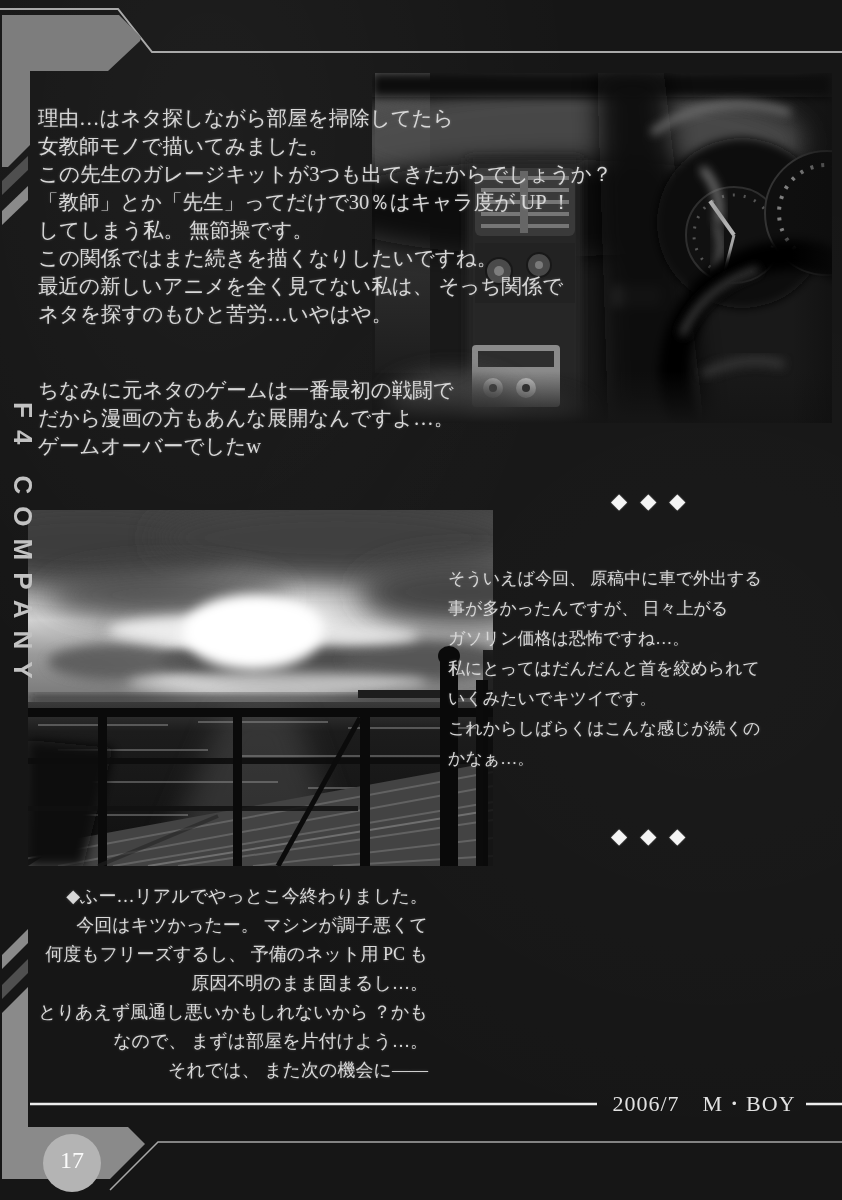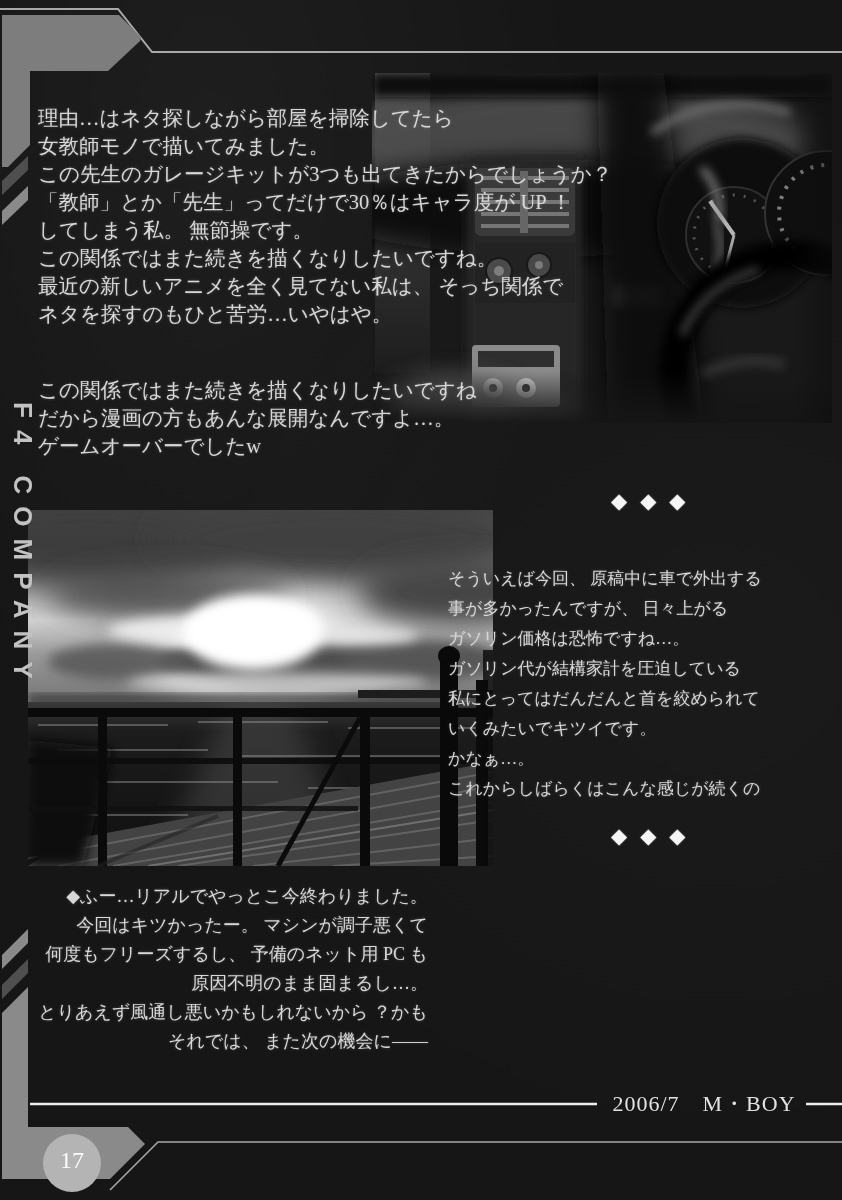--- a/index.html
+++ b/index.html
@@ -250,46 +250,46 @@
     <span class="ln">女教師モノで描いてみました。</span>
     <span class="ln">この先生のガレージキットが3つも出てきたからでしょうか？</span>
     <span class="ln">「教師」とか「先生」ってだけで30％はキャラ度が UP ！</span>
     <span class="ln">してしまう私。 無節操です。</span>
     <span class="ln">この関係ではまた続きを描くなりしたいですね。</span>
     <span class="ln">最近の新しいアニメを全く見てない私は、 そっち関係で</span>
     <span class="ln">ネタを探すのもひと苦労…いやはや。</span>
   </div>
 
   <div class="abs jp p2">
-    <span class="ln">この関係ではまた続きを描くなりしたいですね</span>
+    <span class="ln">ちなみに元ネタのゲームは一番最初の戦闘で</span>
     <span class="ln">だから漫画の方もあんな展開なんですよ…。</span>
     <span class="ln">ゲームオーバーでしたw</span>
   </div>
 
   <div class="abs diamonds d1">◆◆◆</div>
 
   <div class="abs jp p3">
     <span class="ln">そういえば今回、 原稿中に車で外出する</span>
     <span class="ln">事が多かったんですが、 日々上がる</span>
     <span class="ln">ガソリン価格は恐怖ですね…。</span>
-    <span class="ln">ガソリン代が結構家計を圧迫している</span>
     <span class="ln">私にとってはだんだんと首を絞められて</span>
     <span class="ln">いくみたいでキツイです。</span>
+    <span class="ln">これからしばらくはこんな感じが続くの</span>
     <span class="ln">かなぁ…。</span>
-    <span class="ln">これからしばらくはこんな感じが続くの</span>
   </div>
 
   <div class="abs diamonds d2">◆◆◆</div>
 
   <div class="abs jp p4">
     <span class="ln">◆ふー…リアルでやっとこ今終わりました。</span>
     <span class="ln">今回はキツかったー。 マシンが調子悪くて</span>
     <span class="ln">何度もフリーズするし、 予備のネット用 PC も</span>
     <span class="ln">原因不明のまま固まるし…。</span>
     <span class="ln">とりあえず風通し悪いかもしれないから ？かも</span>
+    <span class="ln">なので、 まずは部屋を片付けよう…。</span>
     <span class="ln closing">それでは、 また次の機会に――</span>
   </div>
 
   <div class="abs date-credit">2006/7　M・BOY</div>
 
   <div class="abs page-number">17</div>
 
 </div>
 
 </body></html>

